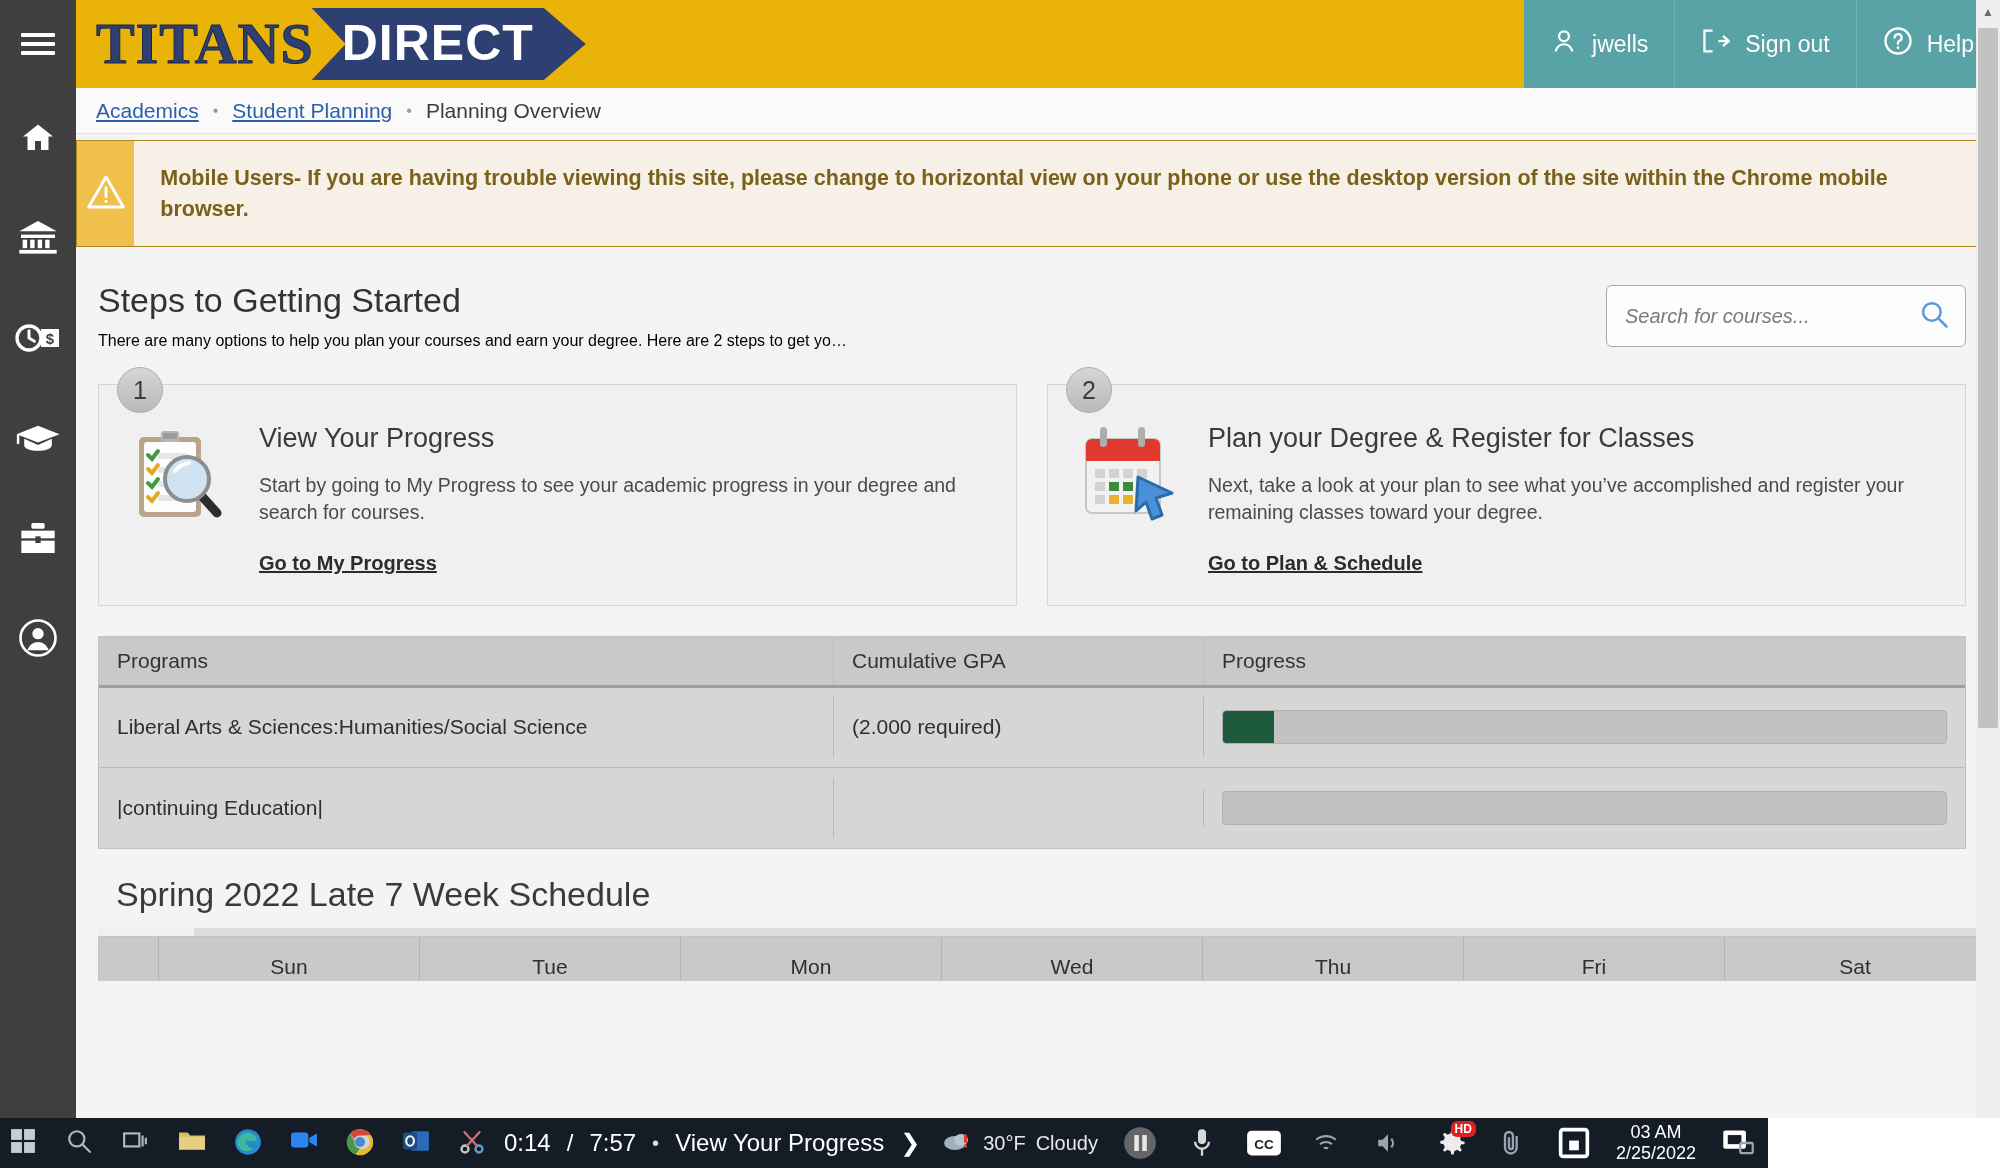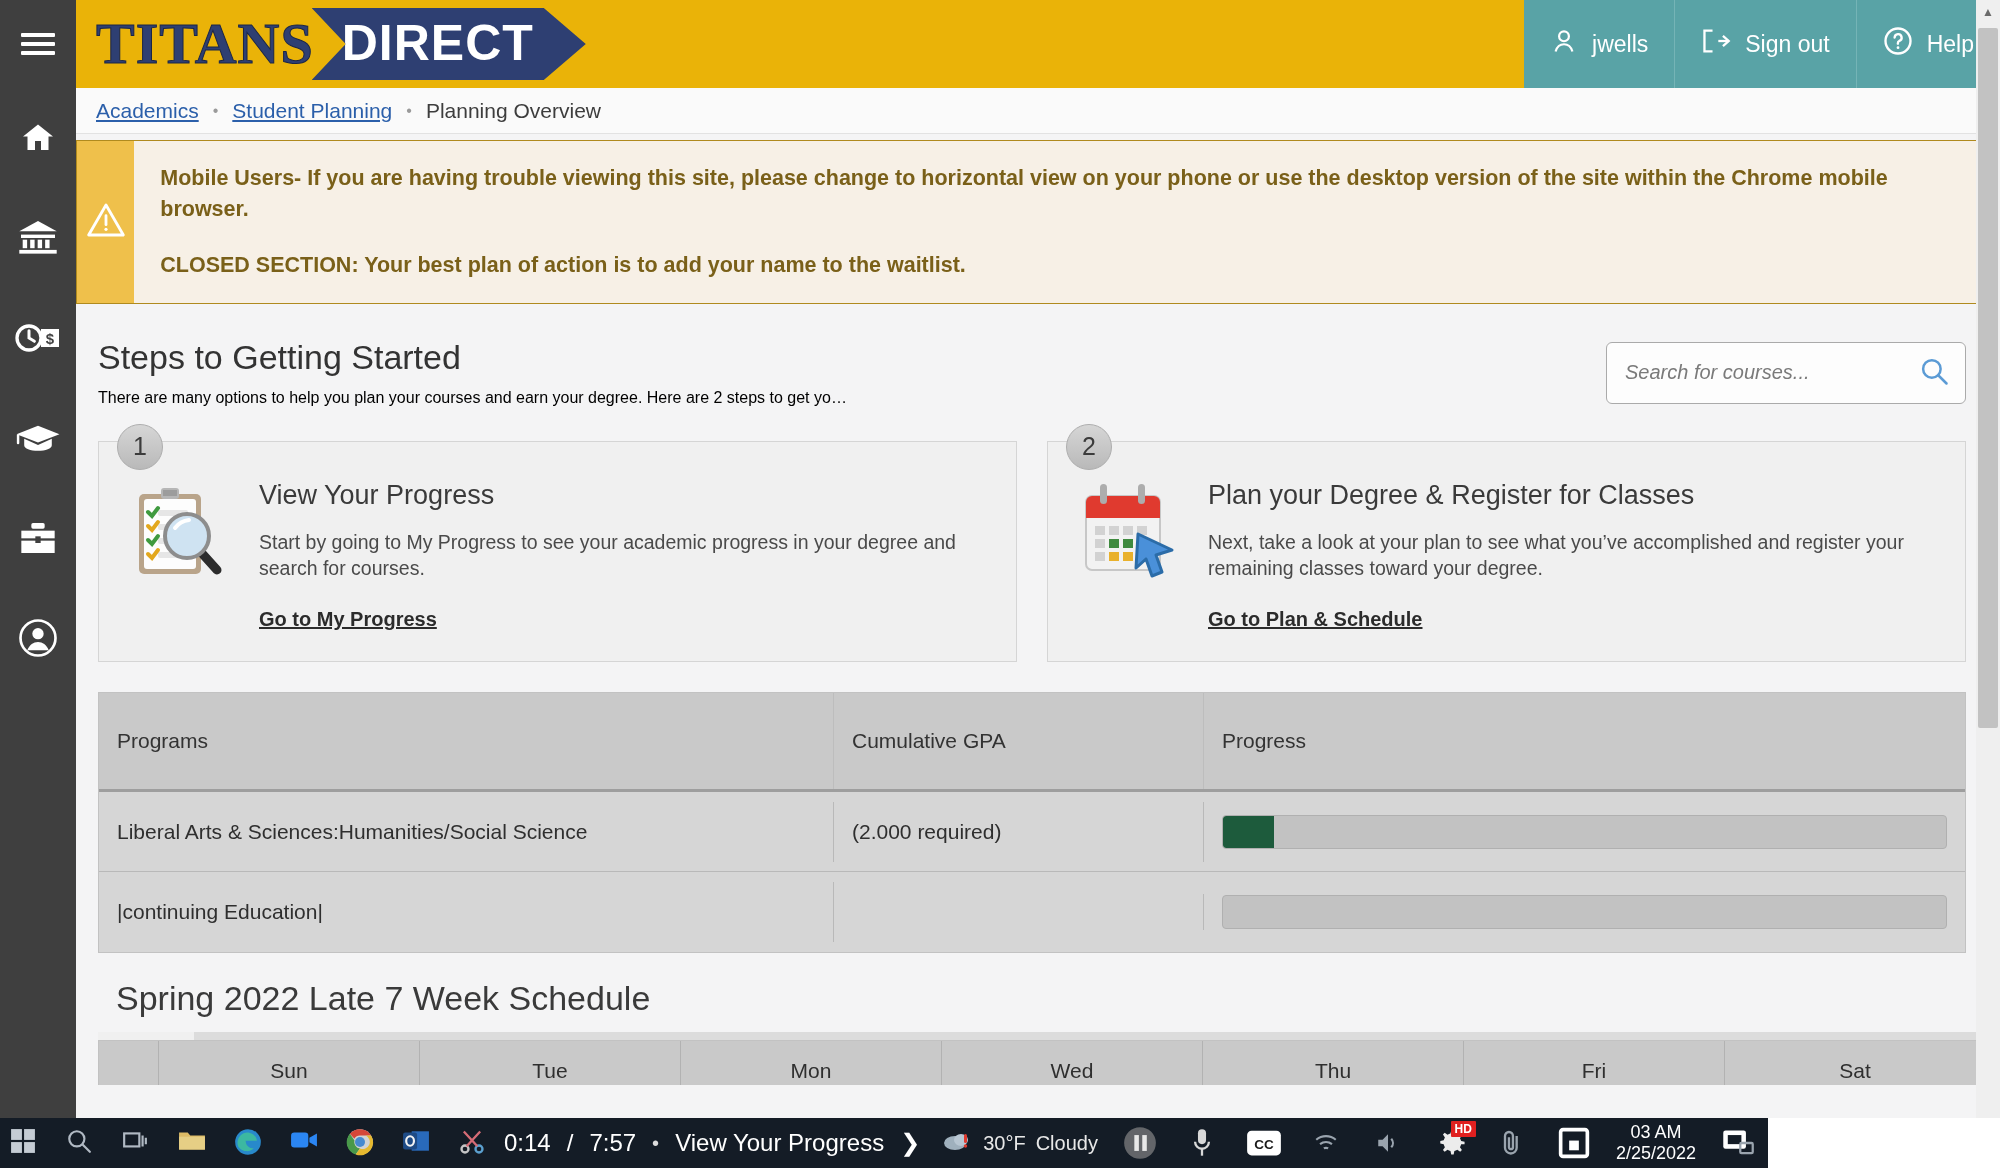--- a/index.html
+++ b/index.html
@@ -125,21 +125,21 @@
   .card-title { font-size: 27px; color: #3a3a3a; font-weight: normal; }
   .card-desc { font-size: 19.5px; color: #4a4a4a; margin-top: 18px; line-height: 1.38; }
   .card-link {
     display: inline-block; margin-top: 26px; font-size: 20px; font-weight: bold;
     color: #2b2b2b; text-decoration: underline; cursor: pointer;
   }
 
   
   .ptable { margin: 30px 34px 0 22px; border: 1px solid #c2c2c2; }
   .ptable-head { display: flex; background: #c9c9c9; border-bottom: 3px solid #9e9e9e; }
-  .ptable-head > div { padding: 36px 18px; font-size: 21px; color: #333; }
+  .ptable-head > div { padding: 12px 18px; font-size: 21px; color: #333; }
   .ptable-row { display: flex; background: #d6d6d6; border-bottom: 1px solid #b9b9b9; min-height: 80px; align-items: center; }
   .ptable-row:last-child { border-bottom: none; }
   .ptable-row > div { padding: 18px; font-size: 21px; color: #2f2f2f; }
   .c-prog { width: 735px; border-right: 1px solid #b9b9b9; }
   .c-gpa  { width: 370px; border-right: 1px solid #b9b9b9; }
   .c-prog-h { width: 735px; border-right: 1px solid #bdbdbd; }
   .c-gpa-h  { width: 370px; border-right: 1px solid #bdbdbd; }
   .c-prg  { flex: 1; }
   .bar-track {
     height: 34px; background: #c2c2c2; border: 1px solid #b0b0b0; border-radius: 4px;
@@ -183,21 +183,21 @@
   .vid-time { color: #ffffff; font-size: 24px; }
   .vid-dot { color: #dcdcdc; font-size: 20px; }
   .vid-title { color: #ffffff; font-size: 24px; }
   .vid-next { color: #ffffff; font-size: 24px; }
   .bot-spacer { flex: 1; }
   .tray { display: flex; align-items: center; gap: 22px; padding-right: 10px; }
   .tray-weather { display: flex; align-items: center; gap: 10px; color: #e8e8e8; font-size: 20px; }
   .vid-ctrl { position: relative; display: flex; align-items: center; justify-content: center; width: 40px; height: 40px; }
   .hd-badge {
     position: absolute; top: -2px; right: -6px; background: #e02020; color: #fff;
-    font-size: 12px; font-weight: bold; padding: 1px 4px; border-radius: 1px;
+    font-size: 12px; font-weight: bold; padding: 1px 4px; border-radius: 6px;
   }
   .clock { color: #ffffff; font-size: 18px; line-height: 1.15; text-align: center; }
   .taskicons { display: flex; align-items: center; gap: 26px; padding-left: 10px; }
   .ti { width: 30px; height: 30px; opacity: .95; }
 </style>
 </head>
 <body>
 
 <div id="app">
 
@@ -326,21 +326,20 @@
         <span>
           <svg width="40" height="38" viewBox="0 0 24 22" fill="none" stroke="#ffffff" stroke-width="1.7">
             <path d="M12 2 22.4 20H1.6z" stroke-linejoin="round"></path>
             <path d="M12 8.4v5.4" stroke-linecap="round"></path>
             <circle cx="12" cy="16.6" r=".95" fill="#ffffff" stroke="none"></circle>
           </svg>
         </span>
       </div>
       <div class="alert-body">
         <div>Mobile Users- If you are having trouble viewing this site, please change to horizontal view on your phone or use the desktop version of the site within the Chrome mobile browser.</div>
-        <div class="alert-p2">CLOSED SECTION: Your best plan of action is to add your name to the waitlist.</div>
       </div>
     </div>
 
     <div class="steps-head">
       <div class="steps-text">
         <h1 class="steps-title">Steps to Getting Started</h1>
         <p class="steps-sub">There are many options to help you plan your courses and earn your degree. Here are 2 steps to get yo…</p>
       </div>
       <div class="searchbox">
         <input type="text" placeholder="Search for courses..." style="">

